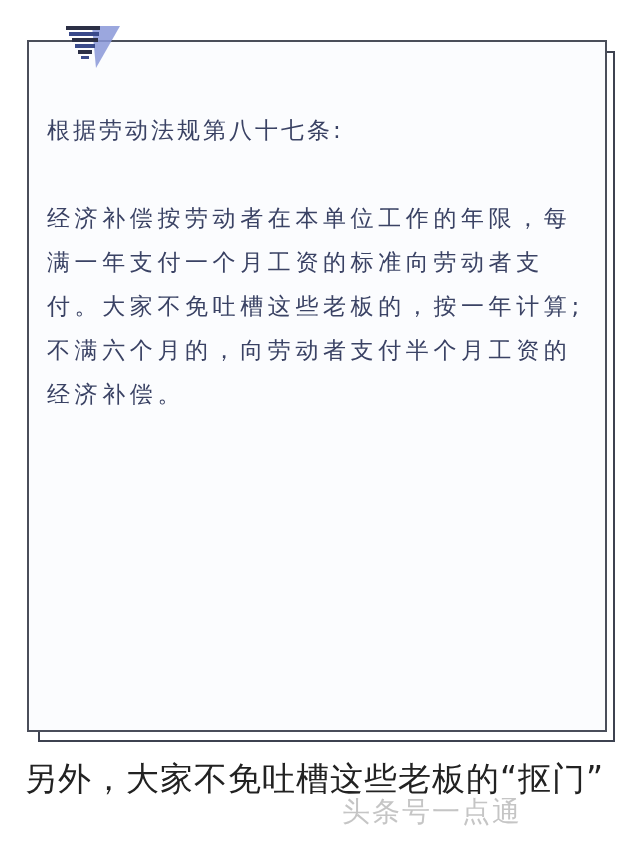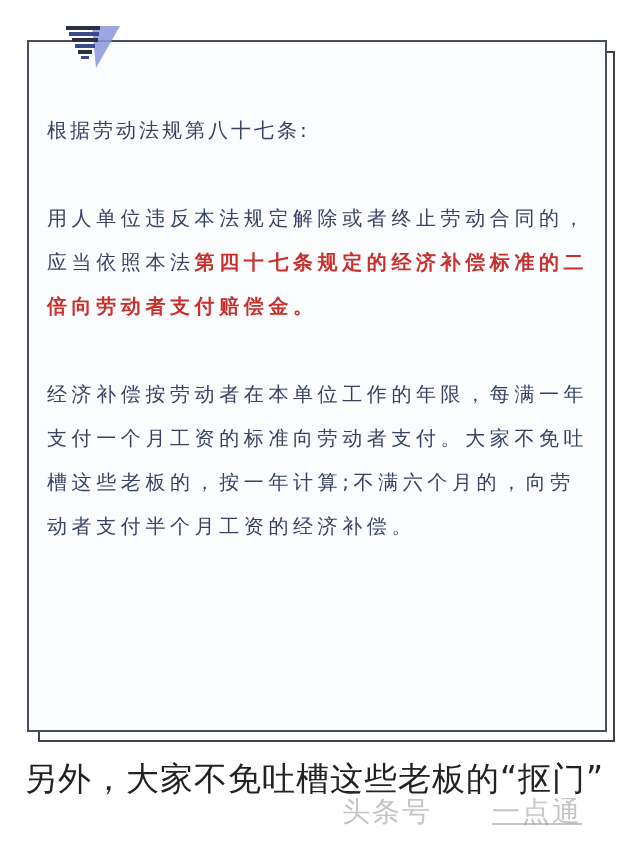--- a/index.html
+++ b/index.html
@@ -39,21 +39,21 @@
       width: 54px;
       height: 46px;
       z-index: 3;
     }
     .content {
       position: absolute;
       left: 47px;
       top: 108px;
       width: 545px;
       color: #3a4264;
-      font-size: 20px;
+      font-size: 23px;
       letter-spacing: 4.6px;
       line-height: 44px;
       z-index: 2;
     }
     .para {
       margin: 0 0 44px 0;
     }
     .para.heading {
       letter-spacing: 3px;
     }
@@ -75,43 +75,40 @@
       position: absolute;
       left: 342px;
       top: 793px;
       font-size: 28px;
       color: rgba(150,150,150,0.55);
       letter-spacing: 2px;
       white-space: nowrap;
       z-index: 3;
     }
     .watermark .wm-brand {
-      margin-left: 60px;
-      text-decoration: underline;
     }
   </style>
 </head>
 <body>
 
 <div class="shadow-frame"></div>
 <div class="box"></div>
 
 <svg class="corner-icon" viewBox="0 0 54 46">
   <polygon points="26,4 54,4 30,46" fill="#8a98d8" opacity="0.85"></polygon>
   <rect x="0" y="4" width="34" height="4" fill="#2b2f45"></rect>
   <rect x="3" y="10" width="30" height="4" fill="#3a4a8a"></rect>
   <rect x="6" y="16" width="26" height="4" fill="#2b2f45"></rect>
   <rect x="9" y="22" width="20" height="4" fill="#3a4a8a"></rect>
   <rect x="12" y="28" width="14" height="4" fill="#2b2f45"></rect>
   <rect x="15" y="34" width="8" height="3" fill="#3a4a8a"></rect>
 </svg>
 
 <div class="content">
   <p class="para heading">根据劳动法规第八十七条:</p>
-  <p class="para"><span>用人单位违反本法规定解除或者终止劳动合同的，应当依照本法</span><span class="red">第四十七条规定的经济补偿标准的二倍向劳动者支付赔偿金。</span></p>
   <p class="para">经济补偿按劳动者在本单位工作的年限，每满一年支付一个月工资的标准向劳动者支付。大家不免吐槽这些老板的，按一年计算;不满六个月的，向劳动者支付半个月工资的经济补偿。</p>
 </div>
 
 <div class="footer-text">另外，大家不免吐槽这些老板的“抠门”</div>
 
 <div class="watermark">
   <span>头条号</span><span class="wm-brand">一点通</span>
 </div>
 
 </body></html>

